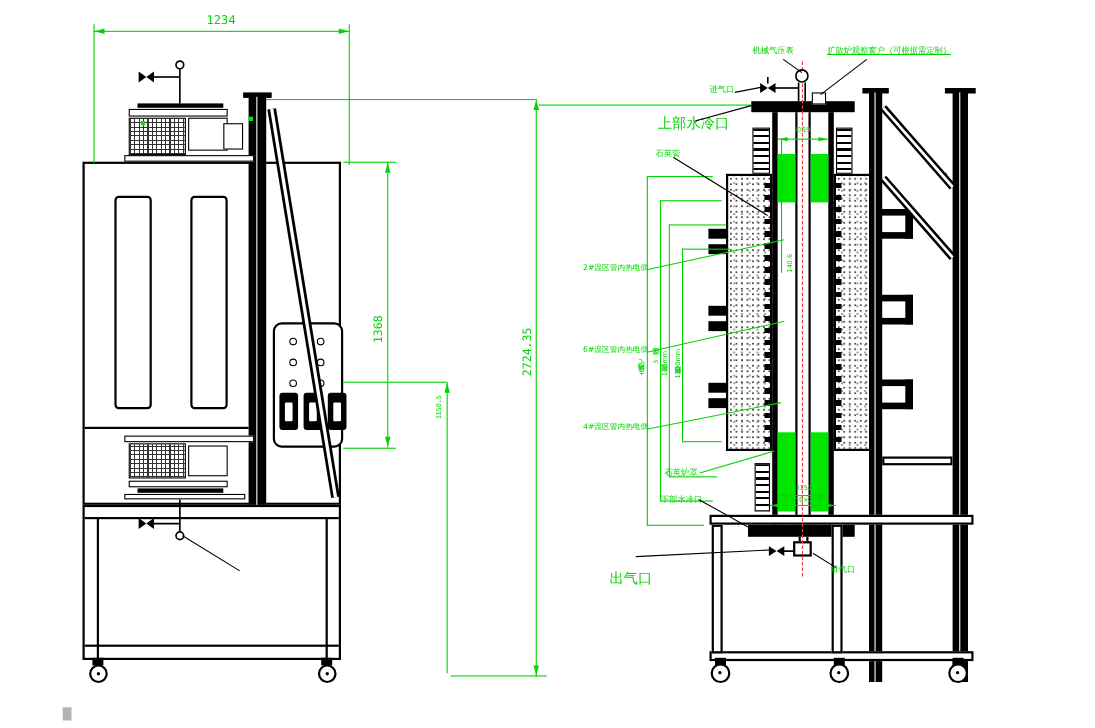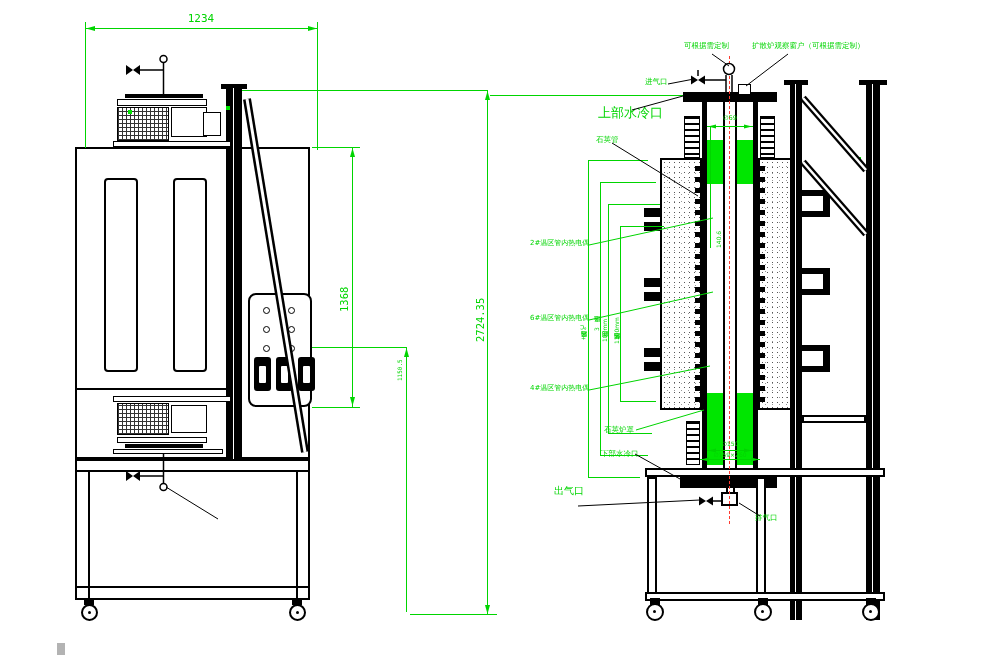--- a/index.html
+++ b/index.html
@@ -205,31 +205,31 @@
   <div class="gl" style="left:707px;top:126px;width:46px;height:1px;"></div>
   <div class="gt" style="left:712px;top:115px;width:36px;font-size:6.5px;text-align:center;">∅59</div>
   <div class="gl" style="left:710px;top:126px;width:1px;height:122px;"></div>
   <div class="gt vt" style="left:716px;top:198px;width:8px;height:50px;font-size:6px;">140.6</div>
 
   <div class="gl" style="left:707px;top:450px;width:46px;height:1px;"></div>
   <div class="gt" style="left:714px;top:441px;width:32px;font-size:6px;text-align:center;">∅150</div>
   <div class="gl" style="left:700px;top:459px;width:60px;height:1px;"></div>
   <div class="gt" style="left:702px;top:451.5px;width:56px;font-size:6px;text-align:center;">∅159×260</div>
 
-  <div class="gt" style="left:684px;top:42px;font-size:7.5px;">可根据需定制</div>
-  <div class="gt" style="left:752px;top:42px;font-size:7.5px;">扩散炉观察窗户（可根据需定制）</div>
+  <div class="gt" style="left:684px;top:42px;font-size:7.5px;">机械气压表</div>
+  <div class="gt" style="left:752px;top:42px;font-size:7.5px;text-decoration:underline;">扩散炉观察窗户（可根据需定制）</div>
   <div class="gt" style="left:645px;top:78px;font-size:7.5px;">进气口</div>
   <div class="gt" style="left:598px;top:106px;font-size:13px;">上部水冷口</div>
   <div class="gt" style="left:596px;top:136px;font-size:7.5px;">石英管</div>
   <div class="gt" style="left:530px;top:240px;font-size:7px;">2#温区管内热电偶</div>
   <div class="gt" style="left:530px;top:315px;font-size:7px;">6#温区管内热电偶</div>
   <div class="gt" style="left:530px;top:385px;font-size:7px;">4#温区管内热电偶</div>
   <div class="gt" style="left:604px;top:426px;font-size:7.5px;font-family:Liberation Serif, serif;">石英炉罩</div>
   <div class="gt" style="left:601px;top:450px;font-size:7.5px;">下部水冷口</div>
-  <div class="gt" style="left:554px;top:486px;font-size:10px;">出气口</div>
+  <div class="gt" style="left:554px;top:520px;font-size:13px;">出气口</div>
   <div class="gt" style="left:755px;top:514px;font-size:7.5px;">排气口</div>
 
   <div class="ab" style="left:57px;top:643px;width:8px;height:12px;background:#b3b3b3;"></div>
 
   <svg class="overlay" width="995" height="662" viewBox="0 0 995 662">
 
     <g>
       <line x1="247" y1="99" x2="305" y2="452" stroke="#000" stroke-width="8"></line>
       <line x1="247" y1="99" x2="305" y2="452" stroke="#fff" stroke-width="3"></line>
       <line x1="803" y1="98" x2="866" y2="170" stroke="#000" stroke-width="7"></line>

